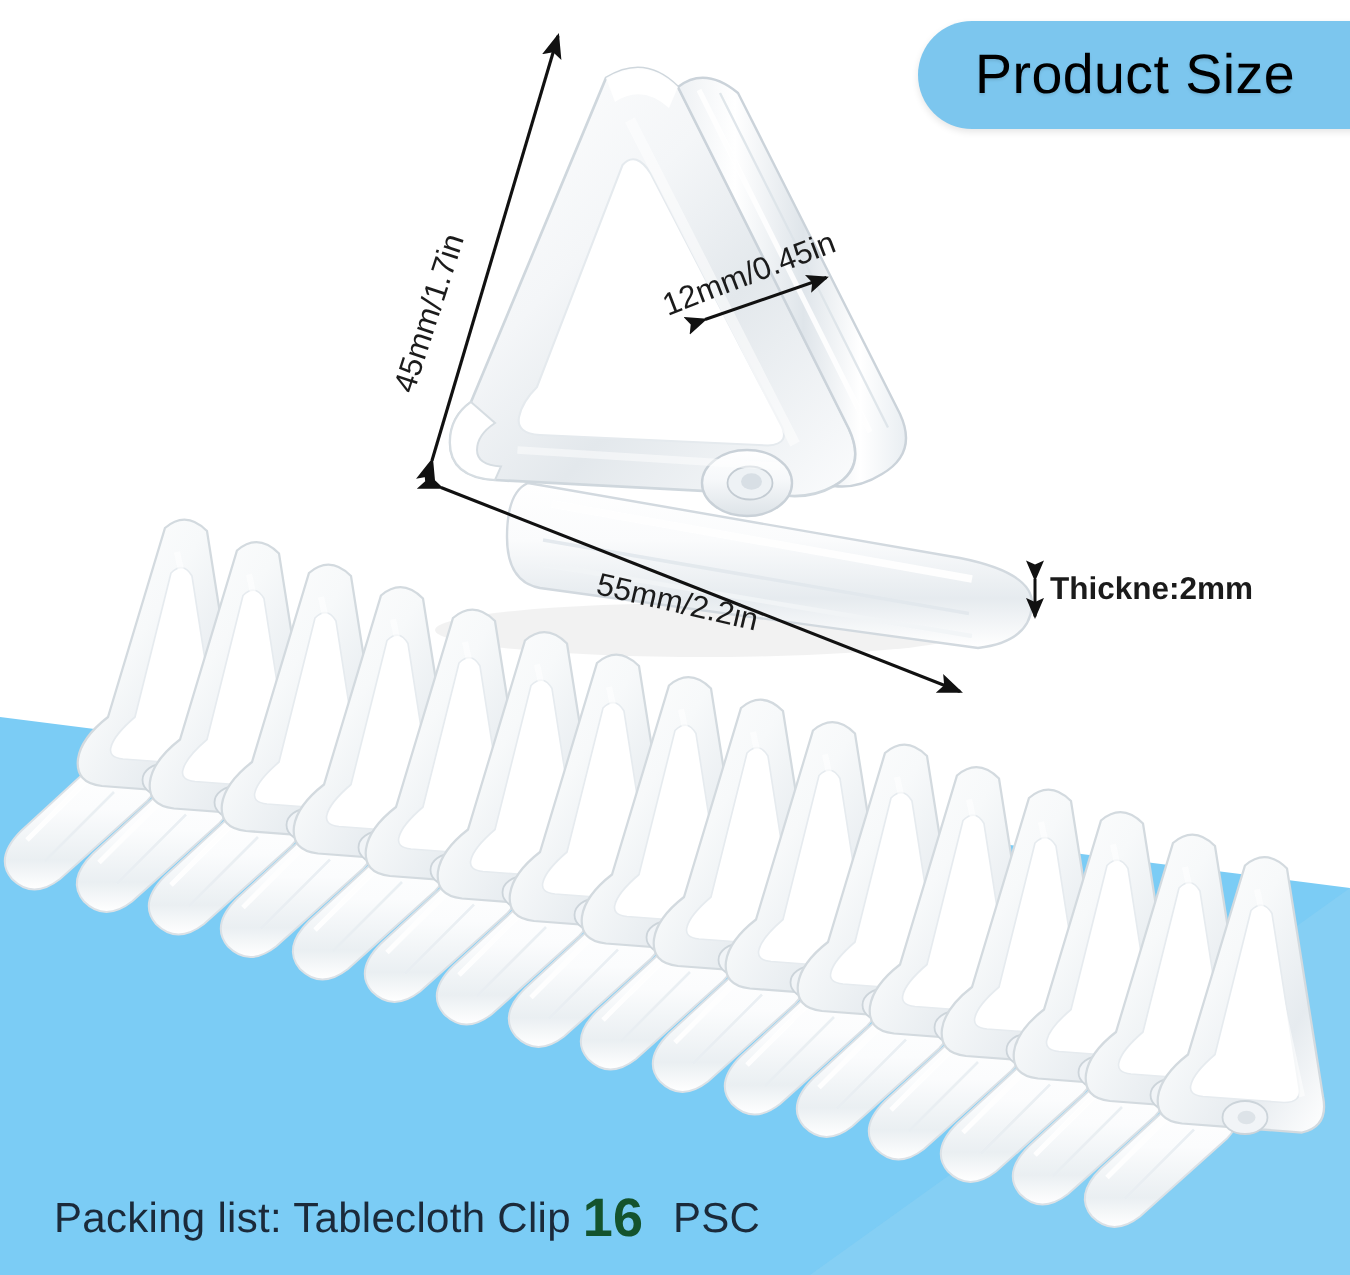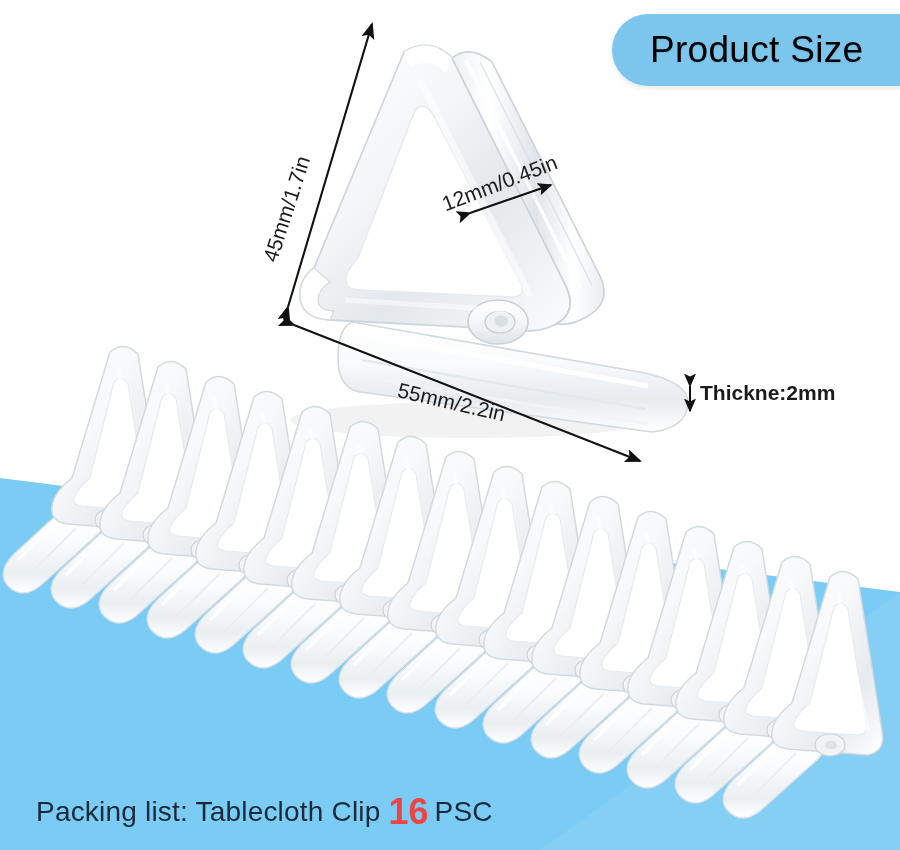--- a/index.html
+++ b/index.html
@@ -83,24 +83,24 @@
     display:flex;align-items:center;
     white-space:nowrap;
   }
   .caption-text{
     color:#1b2a3a;
     font-size:28px;
     font-weight:400;
     letter-spacing:.2px;
   }
   .caption-count{
-    color:#ef4444;
+    color:#14532d;
     font-size:36px;
     font-weight:bold;
-    margin:0 6px 0 8px;
+    margin:0 20px 0 8px;
     line-height:1;
   }
 
   
   .layer{position:absolute;left:0;top:0;width:900px;height:850px;}
 </style>
 </head>
 <body>
 
 <div id="stage">

